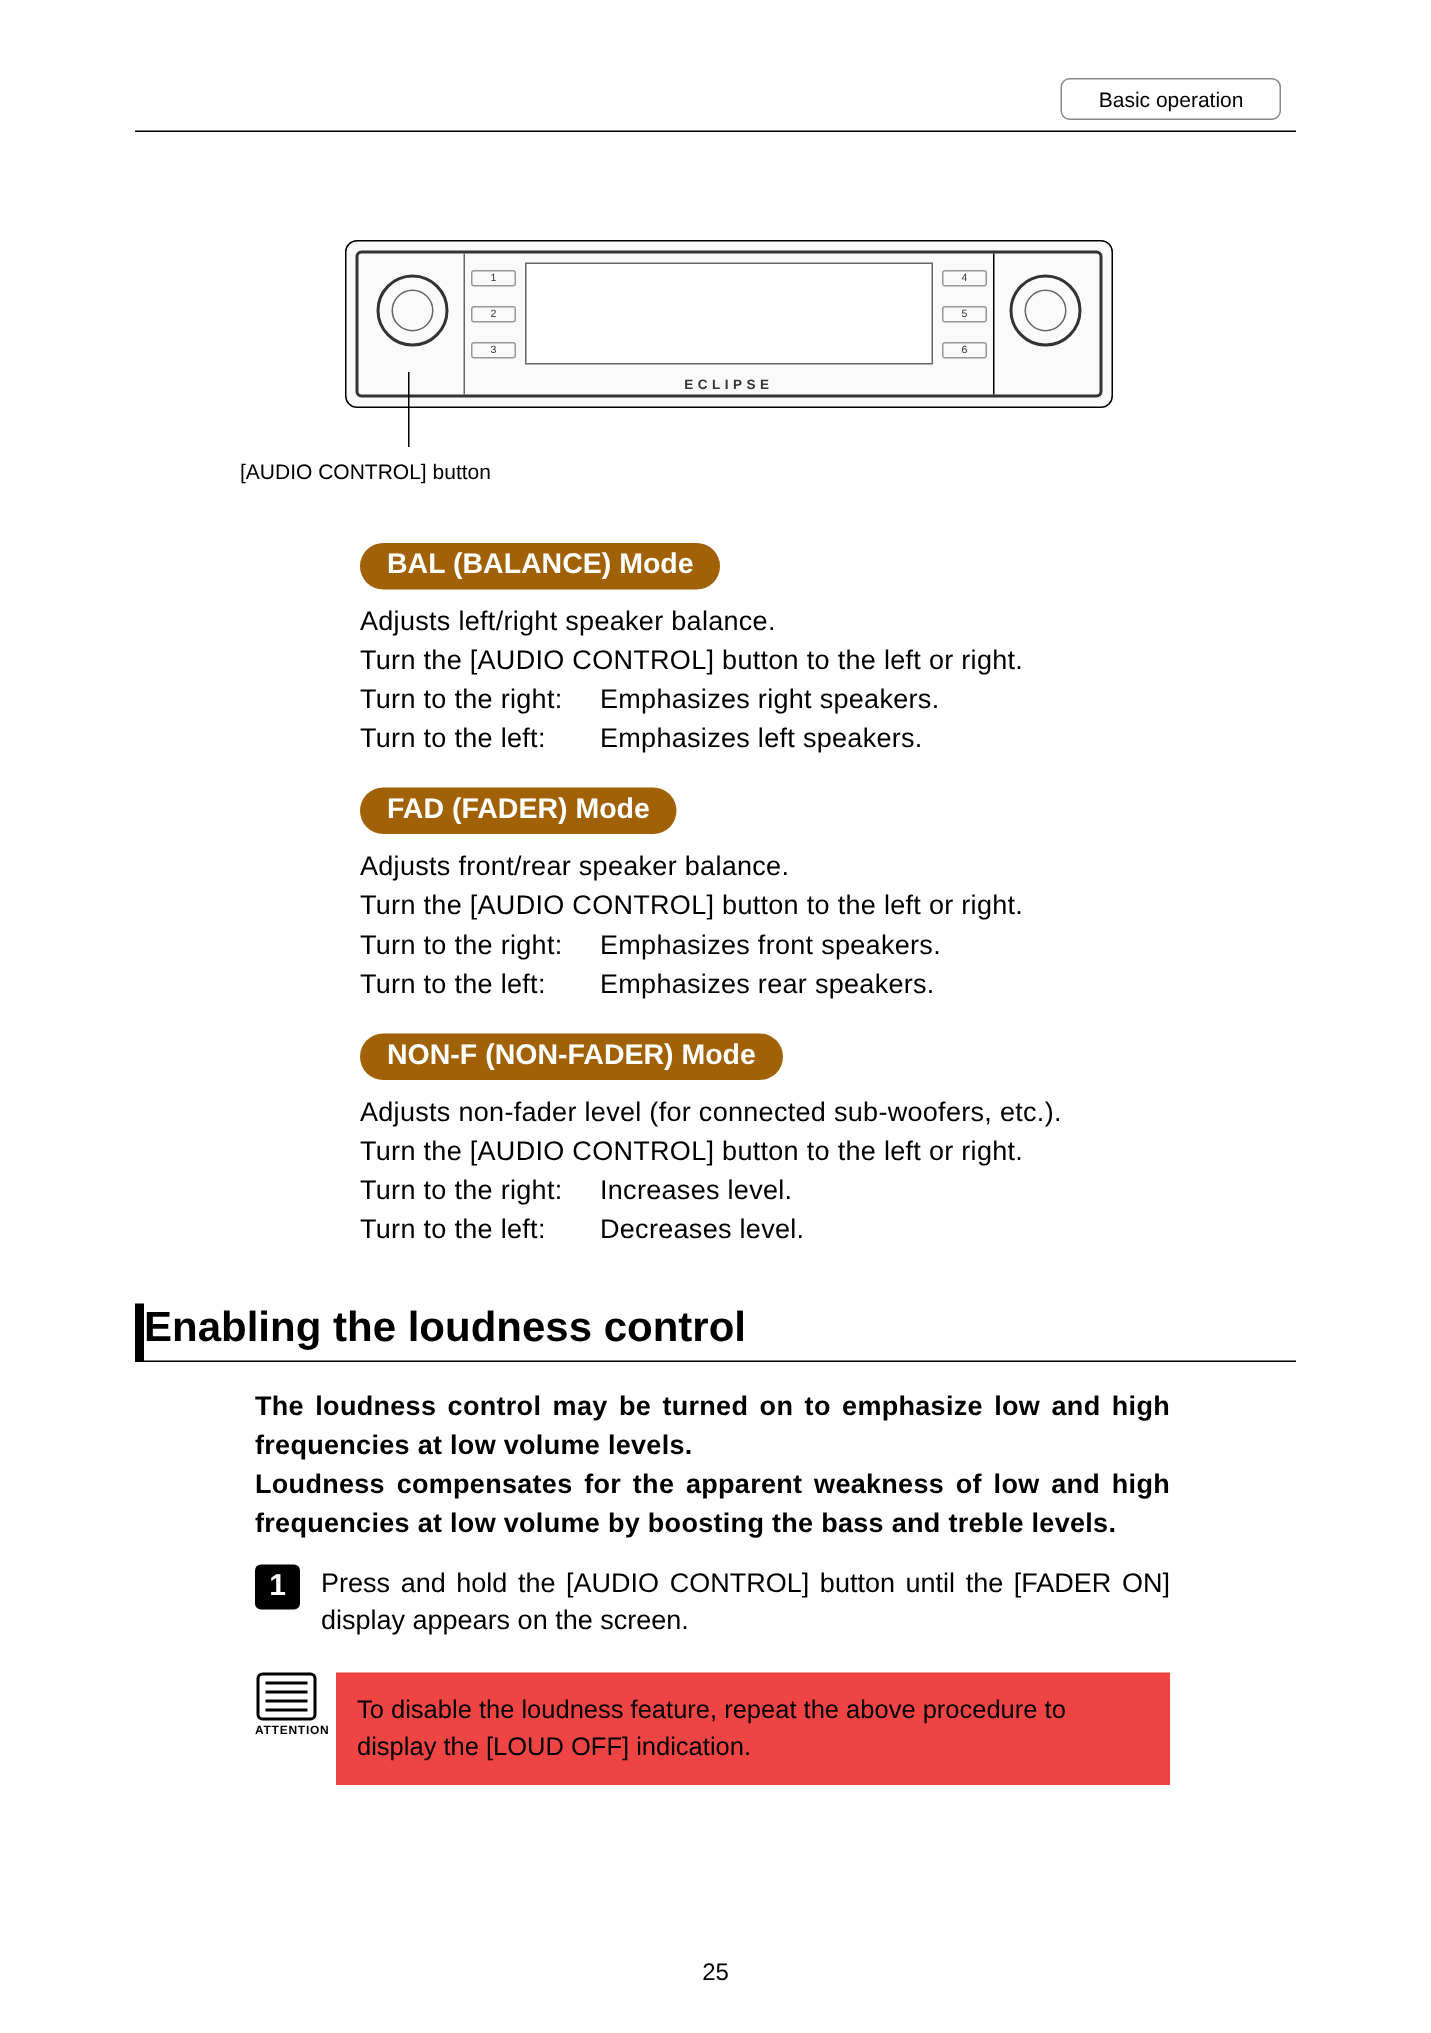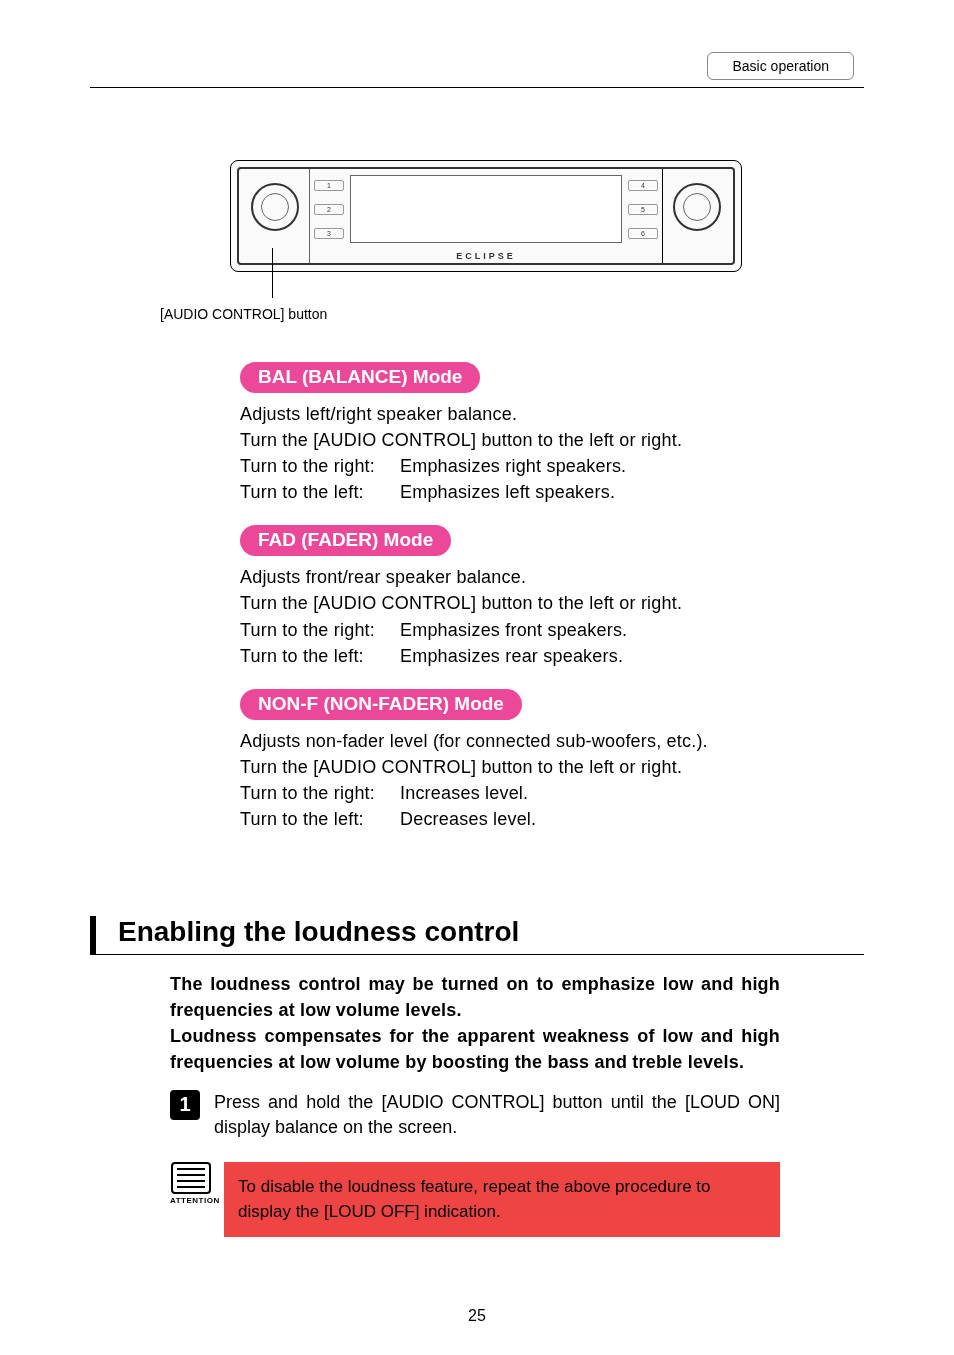--- a/index.html
+++ b/index.html
@@ -156,21 +156,21 @@
     margin-top: 34px;
     margin-left: -70px;
   }
   .content {
     margin-top: 40px;
     margin-left: 150px;
     width: 530px;
   }
   .mode-pill {
     display: inline-block;
-    background: #ec4899;
+    background: #a16207;
     color: #fff;
     font-weight: bold;
     font-size: 19px;
     padding: 4px 18px 5px 18px;
     border-radius: 16px;
     margin-bottom: 8px;
   }
   .body-text {
     font-size: 18px;
     line-height: 1.45;
@@ -181,23 +181,23 @@
     align-items: flex-end;
   }
   .def-label {
     width: 160px;
     flex-shrink: 0;
   }
   .section-block {
     margin-bottom: 20px;
   }
   .h2-wrap {
-    margin-top: 84px;
+    margin-top: 37px;
     border-left: 6px solid #000;
-    padding-left: 22px;
+    padding-left: 0;
     border-bottom: 1px solid #000;
     margin-bottom: 16px;
   }
   .h2 {
     font-size: 28px;
     font-weight: bold;
     padding-bottom: 6px;
   }
   .main-content {
     margin-left: 80px;
@@ -374,21 +374,21 @@
   <div class="h2-wrap">
     <div class="h2">Enabling the loudness control</div>
   </div>
 
   <div class="main-content">
     <div class="body-text justified">The loudness control may be turned on to emphasize low and high frequencies at low volume levels.</div>
     <div class="body-text justified">Loudness compensates for the apparent weakness of low and high frequencies at low volume by boosting the bass and treble levels.</div>
 
     <div class="step-row">
       <div class="step-num">1</div>
-      <div class="step-text">Press and hold the [AUDIO CONTROL] button until the [LOUD ON] display balance on the screen.</div>
+      <div class="step-text">Press and hold the [AUDIO CONTROL] button until the [FADER ON] display appears on the screen.</div>
     </div>
 
     <div class="attention-row">
       <div class="attention-icon">
         <div class="book-icon"></div>
         <div class="attention-label">ATTENTION</div>
       </div>
       <div class="attention-box">To disable the loudness feature, repeat the above procedure to display the [LOUD OFF] indication.</div>
     </div>
   </div>

